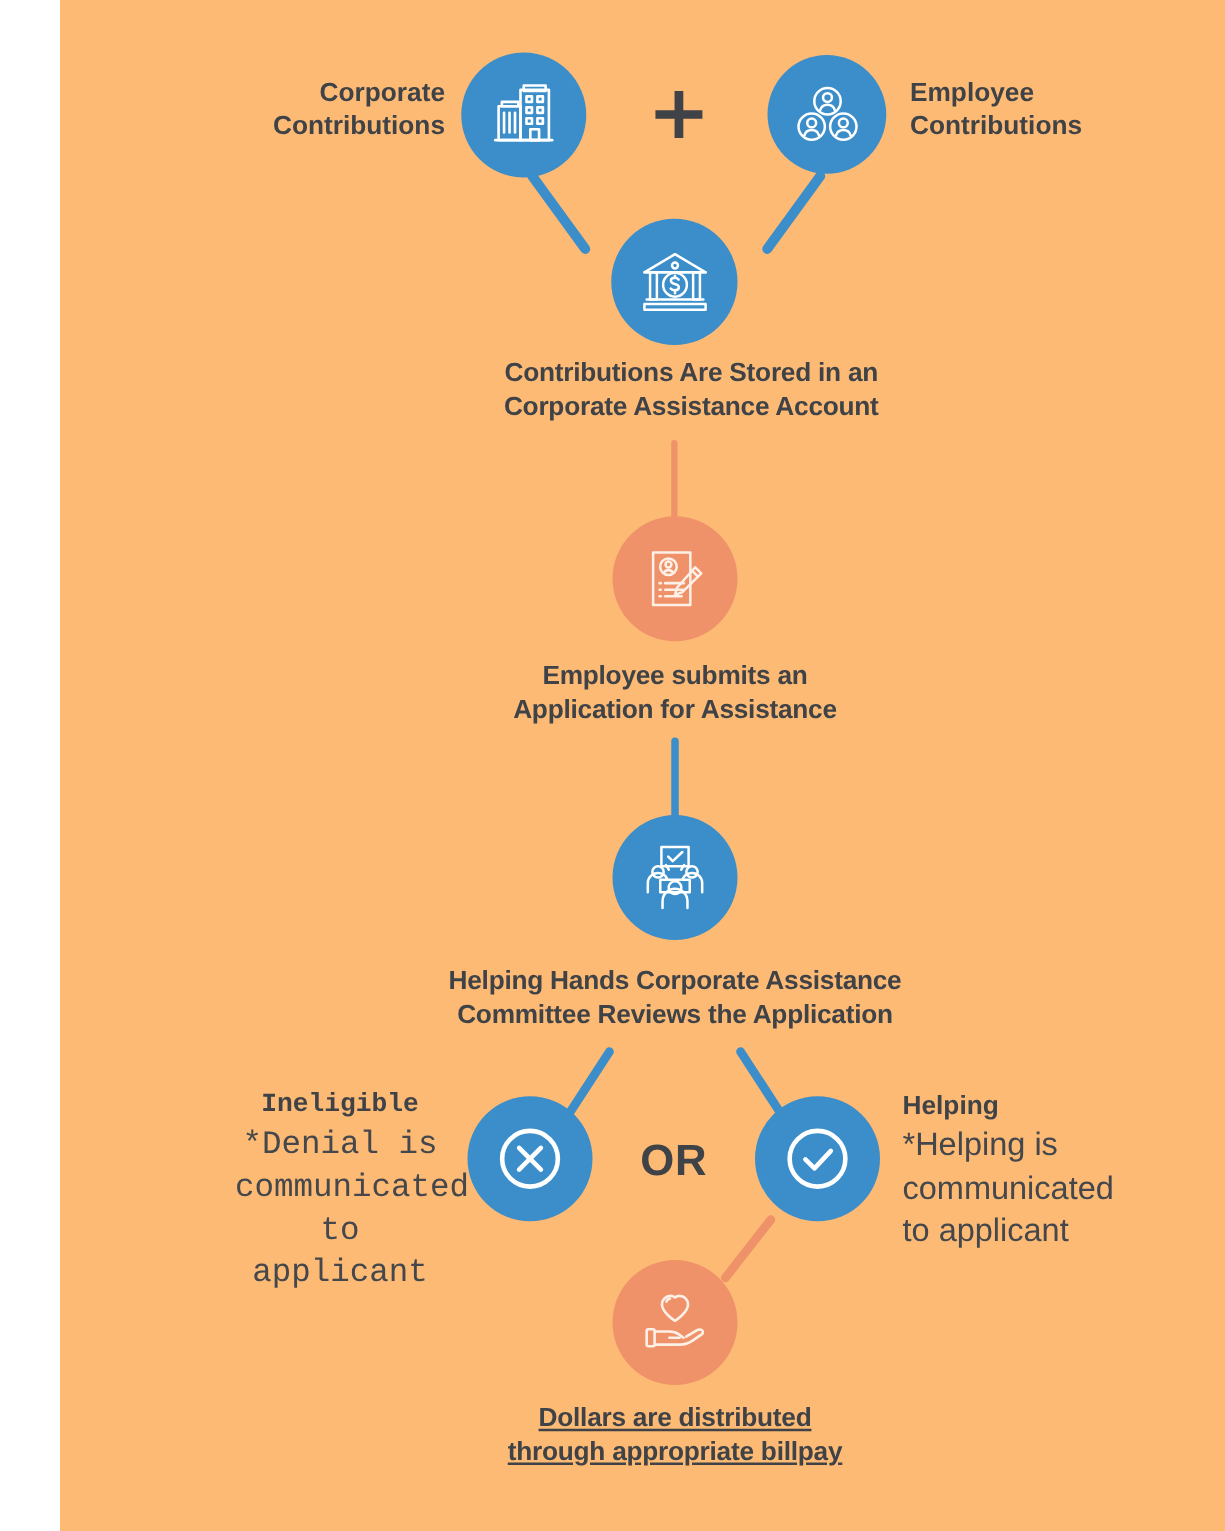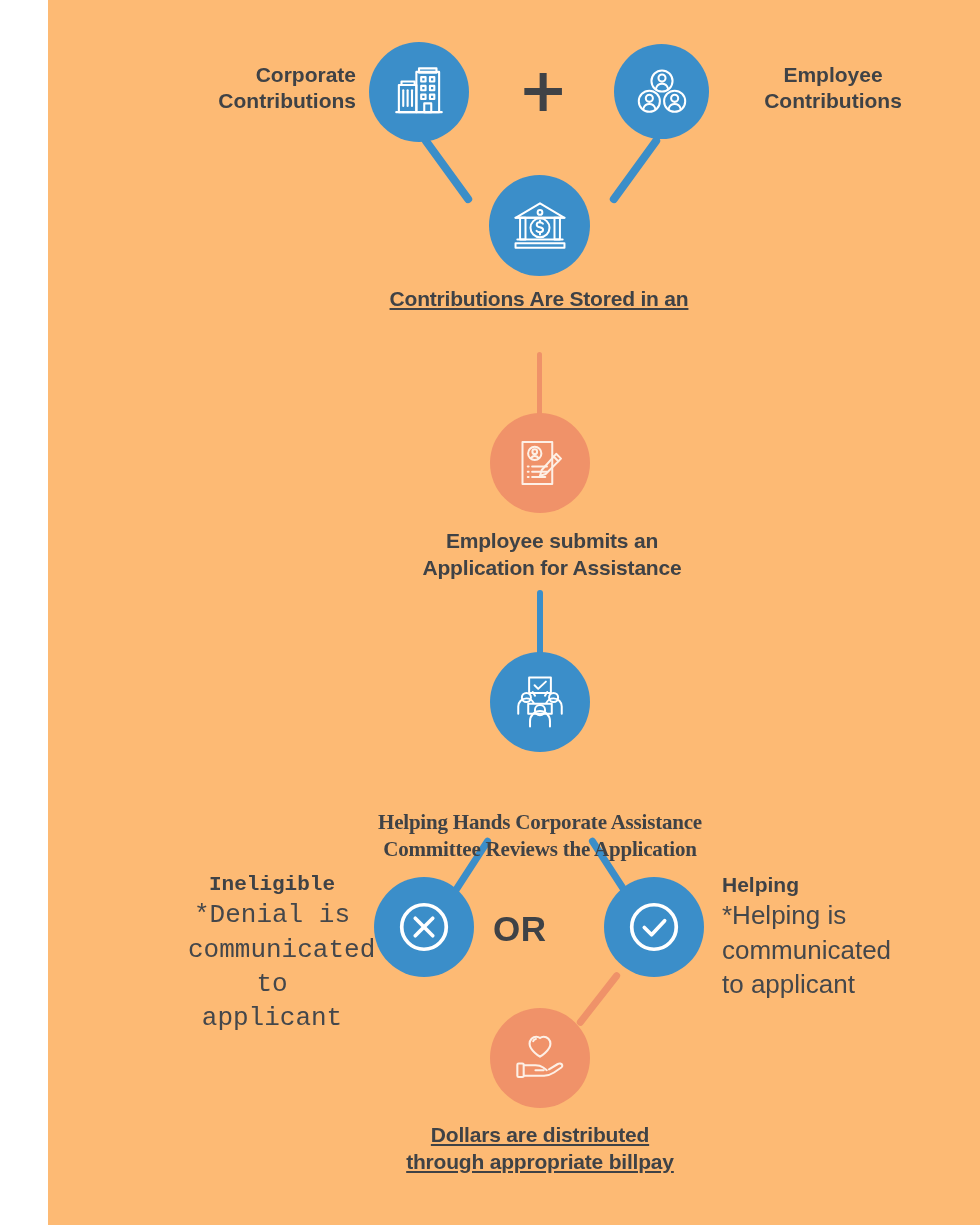--- a/index.html
+++ b/index.html
@@ -128,21 +128,21 @@
         <circle cx="17" cy="43" r="12.5"></circle>
         <circle cx="17" cy="39.5" r="4.2"></circle>
         <path d="M10 51.5a7.3 7.3 0 0 1 14 0"></path>
         <circle cx="47" cy="43" r="12.5"></circle>
         <circle cx="47" cy="39.5" r="4.2"></circle>
         <path d="M40 51.5a7.3 7.3 0 0 1 14 0"></path>
       </svg>
     </span>
   </div>
 
-  <div class="lbl side-label" style="left:680px; top:62px; width:210px; text-align:center;">
+  <div class="lbl side-label" style="left:680px; top:62px; width:210px; text-align:left;">
     <div>Employee</div>
     <div>Contributions</div>
   </div>
 
   <div class="node blue" style="left:441px; top:175px; width:101px; height:101px;">
     <span>
       <svg width="58" height="58" viewBox="0 0 64 64" fill="none" stroke="#ffffff" stroke-width="2.2" stroke-linecap="round" stroke-linejoin="round">
         <path d="M5 23 L32 7 L59 23 Z"></path>
         <circle cx="32" cy="17" r="2.6"></circle>
         <line x1="5" y1="23" x2="59" y2="23"></line>
@@ -151,22 +151,23 @@
         <line x1="7" y1="47" x2="57" y2="47"></line>
         <rect x="5" y="51" width="54" height="5"></rect>
         <circle cx="32" cy="34" r="10.5"></circle>
         <path d="M35.2 29.4c-0.9-1-2-1.5-3.4-1.5-2 0-3.4 1.1-3.4 2.6 0 1.6 1.2 2.3 3.4 2.8 2.2 0.5 3.6 1.2 3.6 2.9 0 1.6-1.5 2.7-3.6 2.7-1.5 0-2.8-0.6-3.6-1.6"></path>
         <line x1="32" y1="26" x2="32" y2="28"></line>
         <line x1="32" y1="39" x2="32" y2="41.5"></line>
       </svg>
     </span>
   </div>
 
-  <div class="lbl caption" style="left:241px; top:286px; width:500px;text-decoration:underline;">
+  <div class="lbl caption" style="left:255px; top:286px; width:500px;">
     <div>Contributions Are Stored in an</div>
+    <div>Corporate Assistance Account</div>
   </div>
 
   <div class="node orange" style="left:442px; top:413px; width:100px; height:100px;">
     <span>
       <svg width="56" height="56" viewBox="0 0 64 64" fill="none" stroke="#fdf0e6" stroke-width="2.3" stroke-linecap="round" stroke-linejoin="round">
         <path d="M12 8 h34 v48 h-34 z"></path>
         <circle cx="26" cy="21" r="7.6"></circle>
         <circle cx="26" cy="19" r="2.7"></circle>
         <path d="M21.8 26.4a5 5 0 0 1 8.4 0"></path>
         <line x1="18" y1="36" x2="19" y2="36"></line>
@@ -174,21 +175,21 @@
         <line x1="18" y1="42" x2="19" y2="42"></line>
         <line x1="23" y1="42" x2="40" y2="42"></line>
         <line x1="18" y1="48" x2="19" y2="48"></line>
         <line x1="23" y1="48" x2="38" y2="48"></line>
         <path d="M50.5 21.5 L56 27 L38.5 44.5 L32 46.5 L34 40 Z"></path>
         <line x1="47.5" y1="24.5" x2="53" y2="30"></line>
       </svg>
     </span>
   </div>
 
-  <div class="lbl caption" style="left:304px; top:528px; width:400px;">
+  <div class="lbl caption" style="left:292px; top:528px; width:400px;">
     <div>Employee submits an</div>
     <div>Application for Assistance</div>
   </div>
 
   <div class="node blue" style="left:442px; top:652px; width:100px; height:100px;">
     <span>
       <svg width="58" height="58" viewBox="0 0 64 64" fill="none" stroke="#ffffff" stroke-width="2.2" stroke-linecap="round" stroke-linejoin="round">
         <rect x="20" y="5" width="24" height="17"></rect>
         <path d="M24 21 l2.5 4 M40 21 l-2.5 4"></path>
         <path d="M26 13.5 l4 4 L38.5 9.5"></path>
@@ -196,21 +197,21 @@
         <path d="M8 45 v-8a9 9 0 0 1 9-9 9 9 0 0 1 8 5"></path>
         <circle cx="47" cy="27" r="5"></circle>
         <path d="M56 45 v-8a9 9 0 0 0-9-9 9 9 0 0 0-8 5"></path>
         <rect x="19" y="34" width="26" height="11"></rect>
         <circle cx="32" cy="41" r="5.6"></circle>
         <path d="M21 59v-6a11 11 0 0 1 22 0v6"></path>
       </svg>
     </span>
   </div>
 
-  <div class="lbl caption" style="left:222px; top:809px; width:540px;font-family:Liberation Serif, serif;">
+  <div class="lbl caption" style="left:222px; top:772px; width:540px;">
     <div>Helping Hands Corporate Assistance</div>
     <div>Committee Reviews the Application</div>
   </div>
 
   <div class="lbl" style="left:140px; top:872px; width:168px; text-align:center;font-family:Liberation Mono, monospace;">
     <div class="side-label">Ineligible</div>
     <div class="side-sub">*Denial is</div>
     <div class="side-sub">communicated</div>
     <div class="side-sub">to applicant</div>
   </div>
@@ -218,21 +219,21 @@
   <div class="node blue" style="left:326px; top:877px; width:100px; height:100px;">
     <span>
       <svg width="62" height="62" viewBox="0 0 64 64" fill="none" stroke="#ffffff" stroke-width="3.8" stroke-linecap="round" stroke-linejoin="round">
         <circle cx="32" cy="32" r="23"></circle>
         <line x1="23" y1="23" x2="41" y2="41"></line>
         <line x1="41" y1="23" x2="23" y2="41"></line>
       </svg>
     </span>
   </div>
 
-  <div class="or" style="left:445px; top:909px; width:92px; ">OR</div>
+  <div class="or" style="left:445px; top:909px; width:92px; text-align:center;">OR</div>
 
   <div class="node blue" style="left:556px; top:877px; width:100px; height:100px;">
     <span>
       <svg width="62" height="62" viewBox="0 0 64 64" fill="none" stroke="#ffffff" stroke-width="3.8" stroke-linecap="round" stroke-linejoin="round">
         <circle cx="32" cy="32" r="23"></circle>
         <path d="M22 32.5 L29.5 40 L43 25.5"></path>
       </svg>
     </span>
   </div>
 

